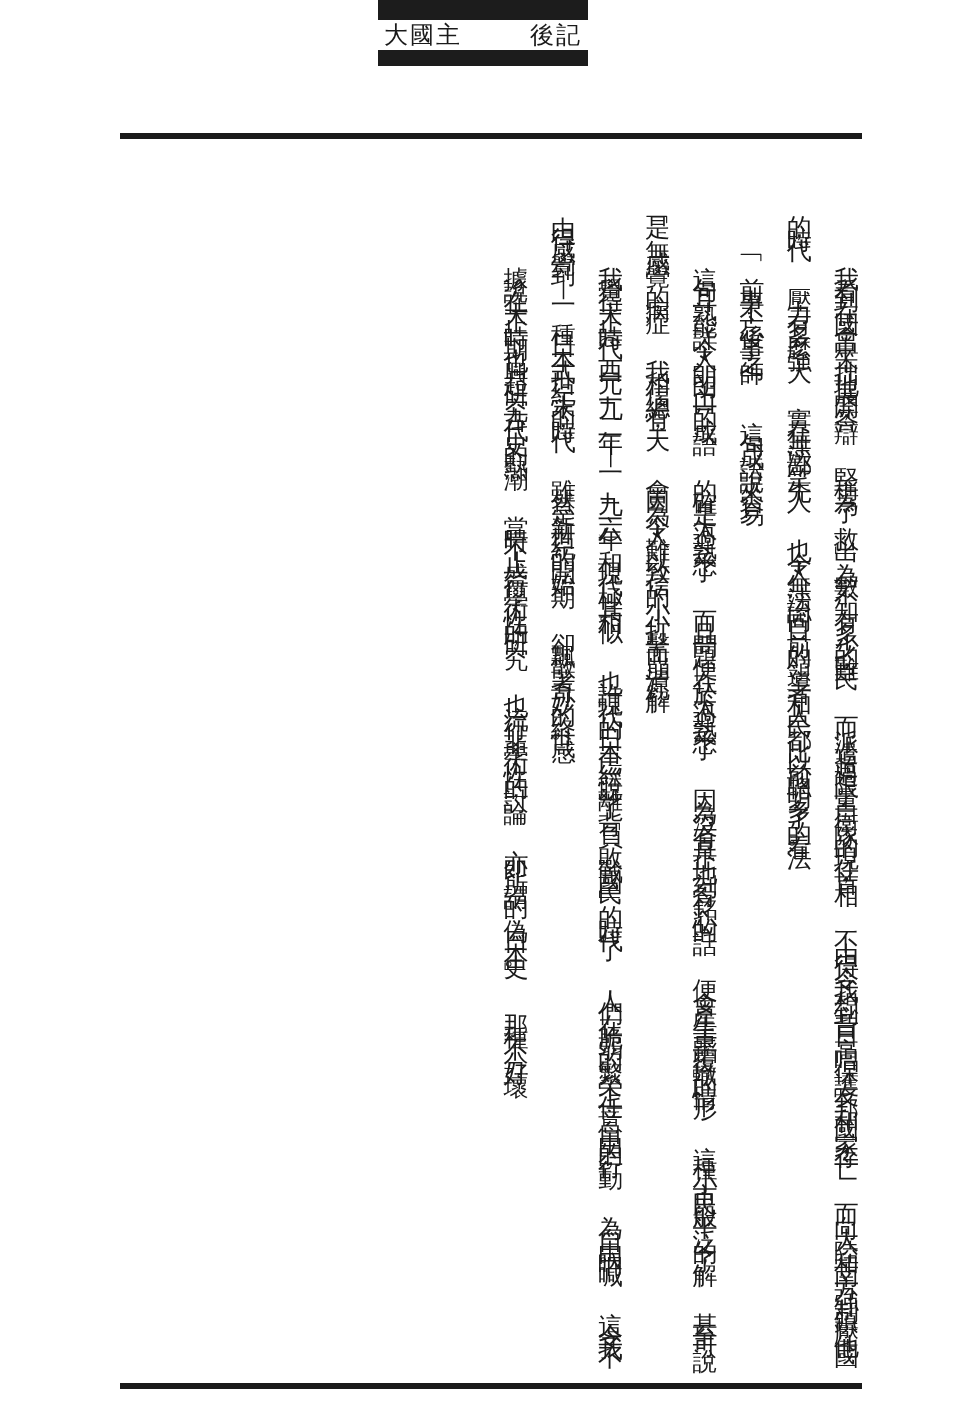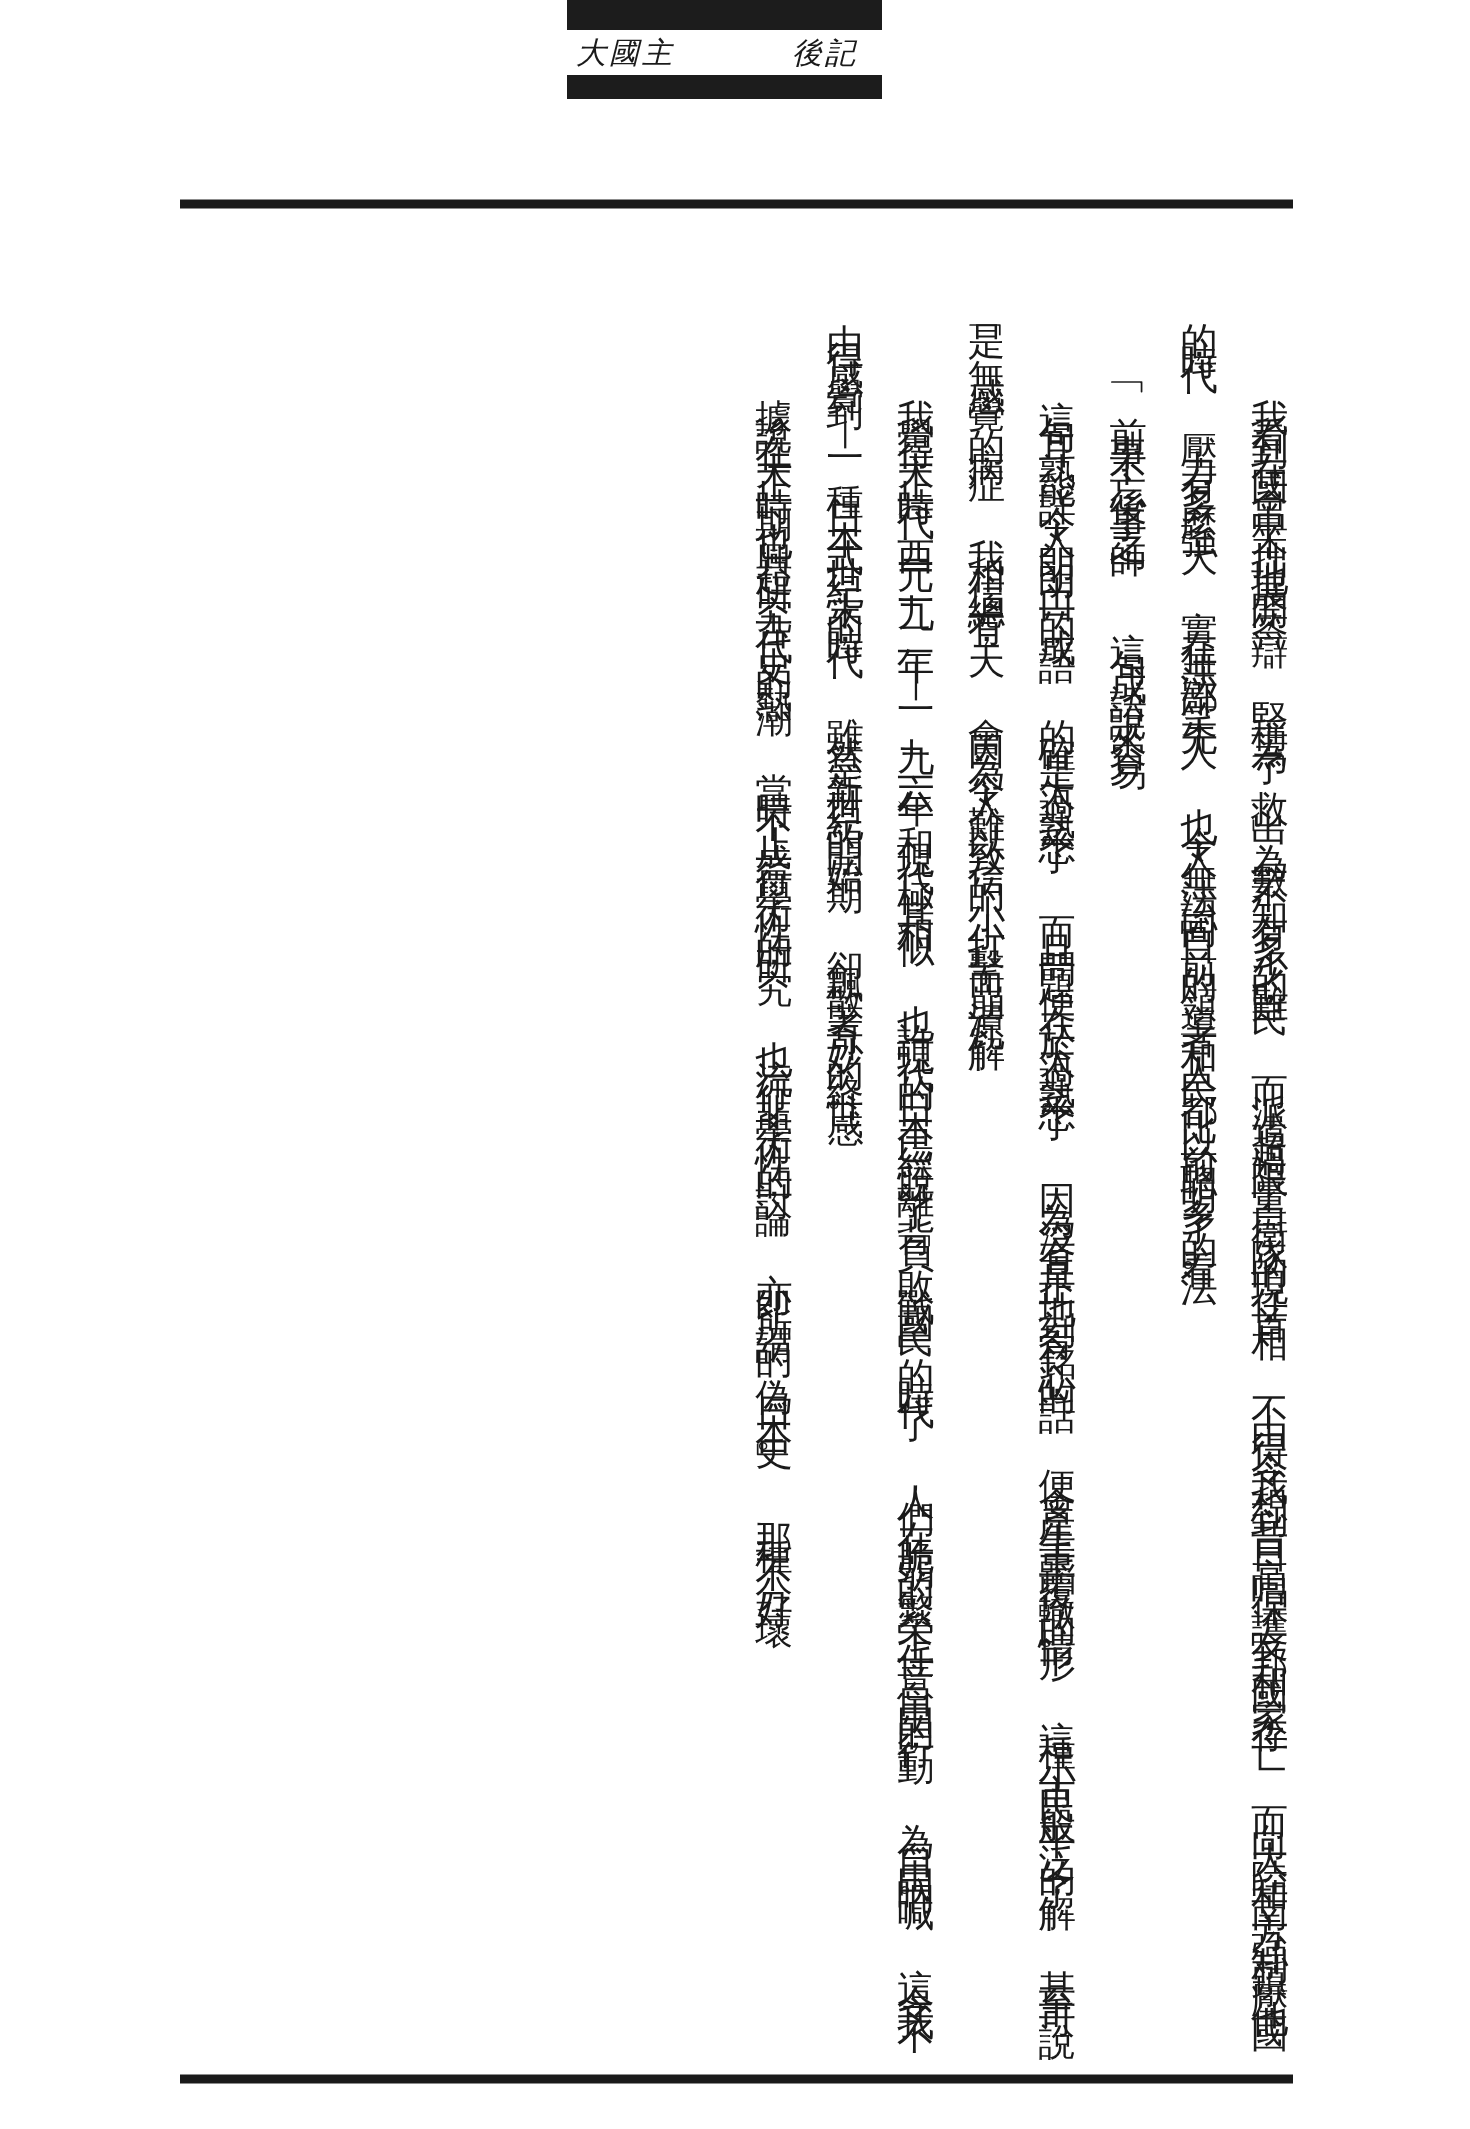--- a/index.html
+++ b/index.html
@@ -25,27 +25,26 @@
     .header-bar.bottom { top: 50px; height: 16px; }
     .header-title {
       position: absolute;
       top: 20px;
       left: 378px;
       width: 210px;
       height: 30px;
       display: flex;
       align-items: center;
       justify-content: space-between;
-      font-size: 20px;
+      font-size: 24px;
       line-height: 30px;
       letter-spacing: 2px;
-      font-style: italic;
     }
     .header-title .book { margin-left: 6px; }
-    .header-title .section { margin-right: 16px; }
+    .header-title .section { margin-right: 6px; }
     .rule {
       position: absolute;
       left: 120px;
       width: 742px;
       height: 6px;
       background: #1a1a1a;
     }
     .rule.top { top: 133px; }
     .rule.bottom { top: 1383px; }
     .text-body {

